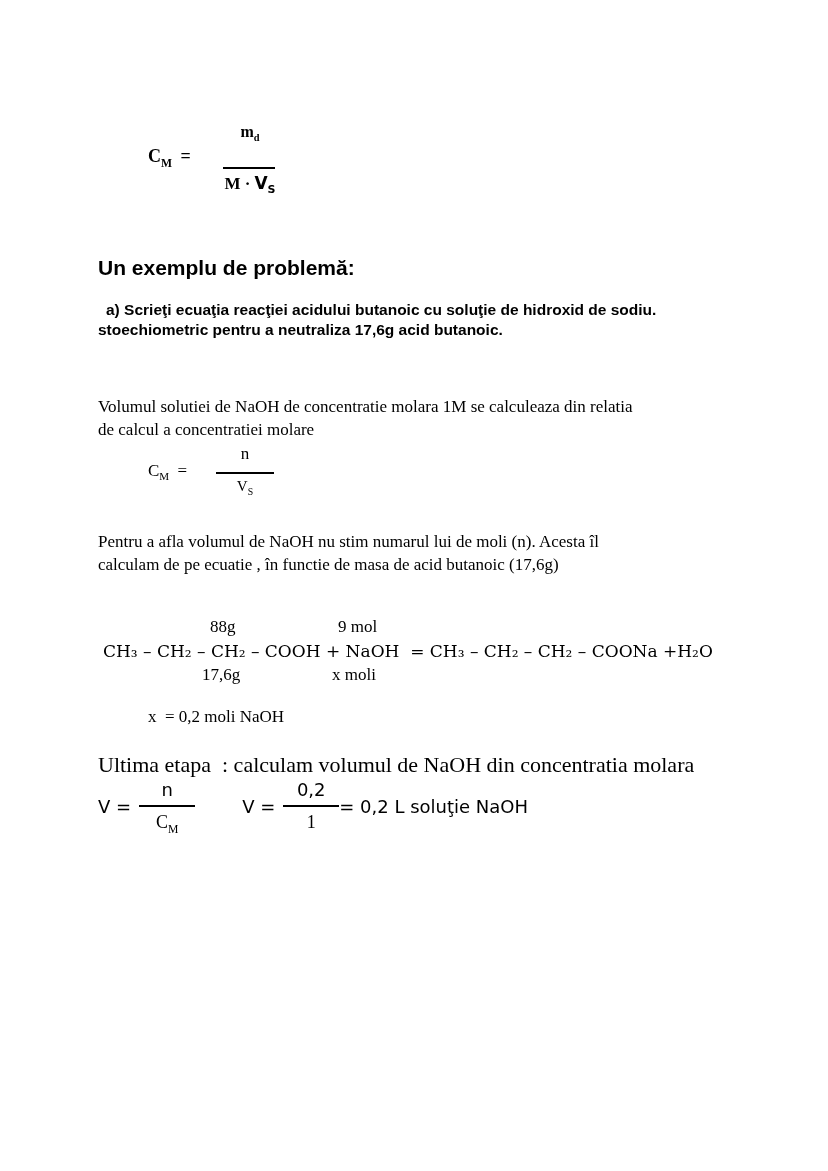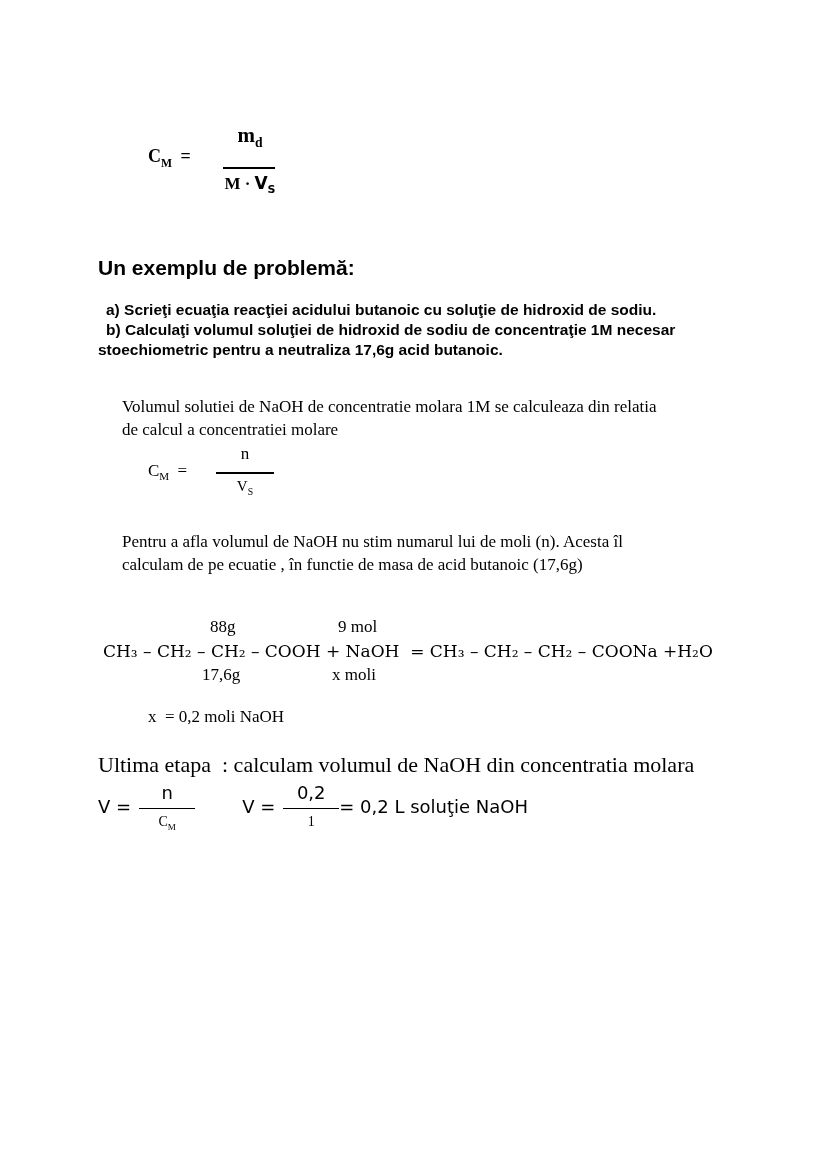--- a/index.html
+++ b/index.html
@@ -17,31 +17,31 @@
   .serif { font-family:"Liberation Serif", serif; }
   .sans  { font-family:"Liberation Sans", sans-serif; }
   .chem  { font-family:"DejaVu Serif", serif; }
   .bold  { font-weight:bold; }
   .pre   { white-space:pre; }
   sub { font-size:0.65em; line-height:0; }
 
   
   .f1-lhs { left:148px; top:146px; font-size:18px; }
   .f1-frac { left:205px; top:123px; width:90px; height:72px; }
-  .f1-num { position:absolute; top:0; left:0; width:100%; text-align:center; font-size:21px; }
+  .f1-num { position:absolute; top:0; left:0; width:100%; text-align:center; font-size:16px; }
   .f1-bar { position:absolute; top:44px; left:18px; width:52px; height:2px; background:#000; }
   .f1-den { position:absolute; top:50px; left:0; width:100%; text-align:center; font-size:17px; }
   .f1-v { font-family:"DejaVu Sans", sans-serif; margin-left:4px; }
 
   .heading { left:98px; top:256px; font-size:21px; }
 
   .problem { left:98px; top:300px; font-size:15.5px; line-height:20px; width:660px; }
   .problem .indent { padding-left:8px; }
 
-  .body-par { font-size:17px; line-height:22.5px;margin-left:24px; }
+  .body-par { font-size:17px; line-height:22.5px; }
   .para-volum { left:98px; top:396px; }
 
   
   .f2-lhs { left:148px; top:461px; font-size:17px; }
   .f2-frac { left:200px; top:444px; width:90px; height:58px; }
   .f2-num { position:absolute; top:0; left:0; width:100%; text-align:center; font-size:17px; }
   .f2-bar { position:absolute; top:28px; left:16px; width:58px; height:1.5px; background:#000; }
   .f2-den { position:absolute; top:34px; left:0; width:100%; text-align:center; font-size:15px; }
 
   .para-pentru { left:98px; top:531px; }
@@ -56,21 +56,21 @@
   .x-result { left:148px; top:707px; font-size:17px; }
 
   .para-ultima { left:98px; top:752px; font-size:22px; }
 
   
   .final-row { left:98px; top:770px; display:flex; align-items:center; height:72px; font-size:18px; }
   .final-row .veq { font-family:"DejaVu Sans", sans-serif; }
   .ffrac { display:inline-flex; flex-direction:column; align-items:center; margin-left:8px; }
   .ffrac .fnum { font-family:"DejaVu Sans", sans-serif; font-size:18px; margin-bottom:5px; }
   .ffrac .fbar { width:56px; height:1.5px; background:#000; }
-  .ffrac .fden { font-family:"Liberation Serif", serif; font-size:14px; margin-top:5px; }
+  .ffrac .fden { font-family:"Liberation Serif", serif; font-size:18px; margin-top:5px; }
   .gap-v2 { margin-left:47px; }
   .final-result { font-family:"DejaVu Sans", sans-serif; }
 </style>
 </head>
 <body>
 
 <div class="page">
 
   <div class="abs f1-lhs bold serif">
     <span>C</span><sub>M</sub>
@@ -83,21 +83,20 @@
     <div class="f1-bar"></div>
     <div class="f1-den bold serif">
       <span>M ·</span><span class="f1-v">V</span><sub class="f1-v" style="margin-left:0;">S</sub>
     </div>
   </div>
 
   <div class="abs heading bold sans">Un exemplu de problemă:</div>
 
   <div class="abs problem bold sans">
     <div class="indent">a) Scrieţi ecuaţia reacţiei acidului butanoic cu soluţie de hidroxid de sodiu.</div>
-    <div class="indent">b) Calculaţi volumul soluţiei de hidroxid de sodiu de concentraţie 1M necesar</div>
     <div>stoechiometric pentru a neutraliza 17,6g acid butanoic.</div>
   </div>
 
   <div class="abs body-par serif para-volum">
     <div>Volumul solutiei de NaOH de concentratie molara 1M se calculeaza din relatia</div>
     <div>de calcul a concentratiei molare</div>
   </div>
 
   <div class="abs f2-lhs serif">
     <span>C</span><sub>M</sub>

